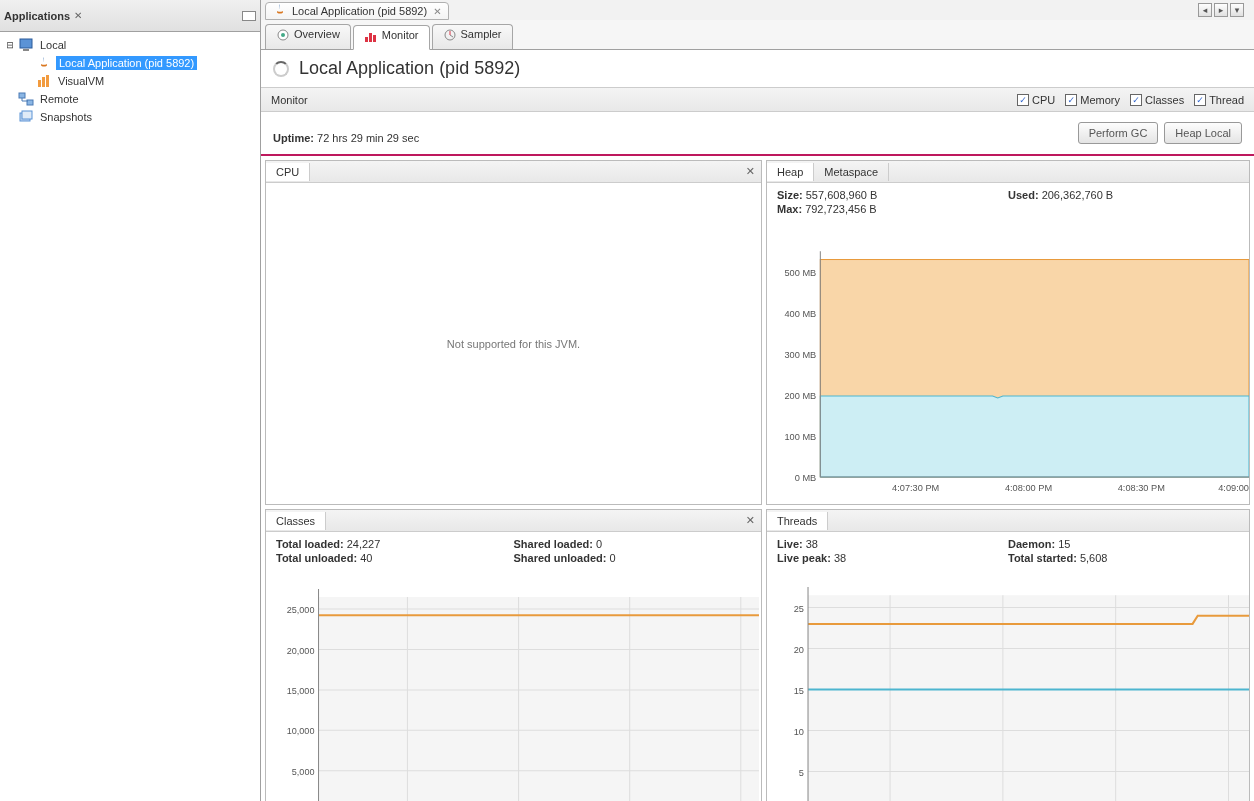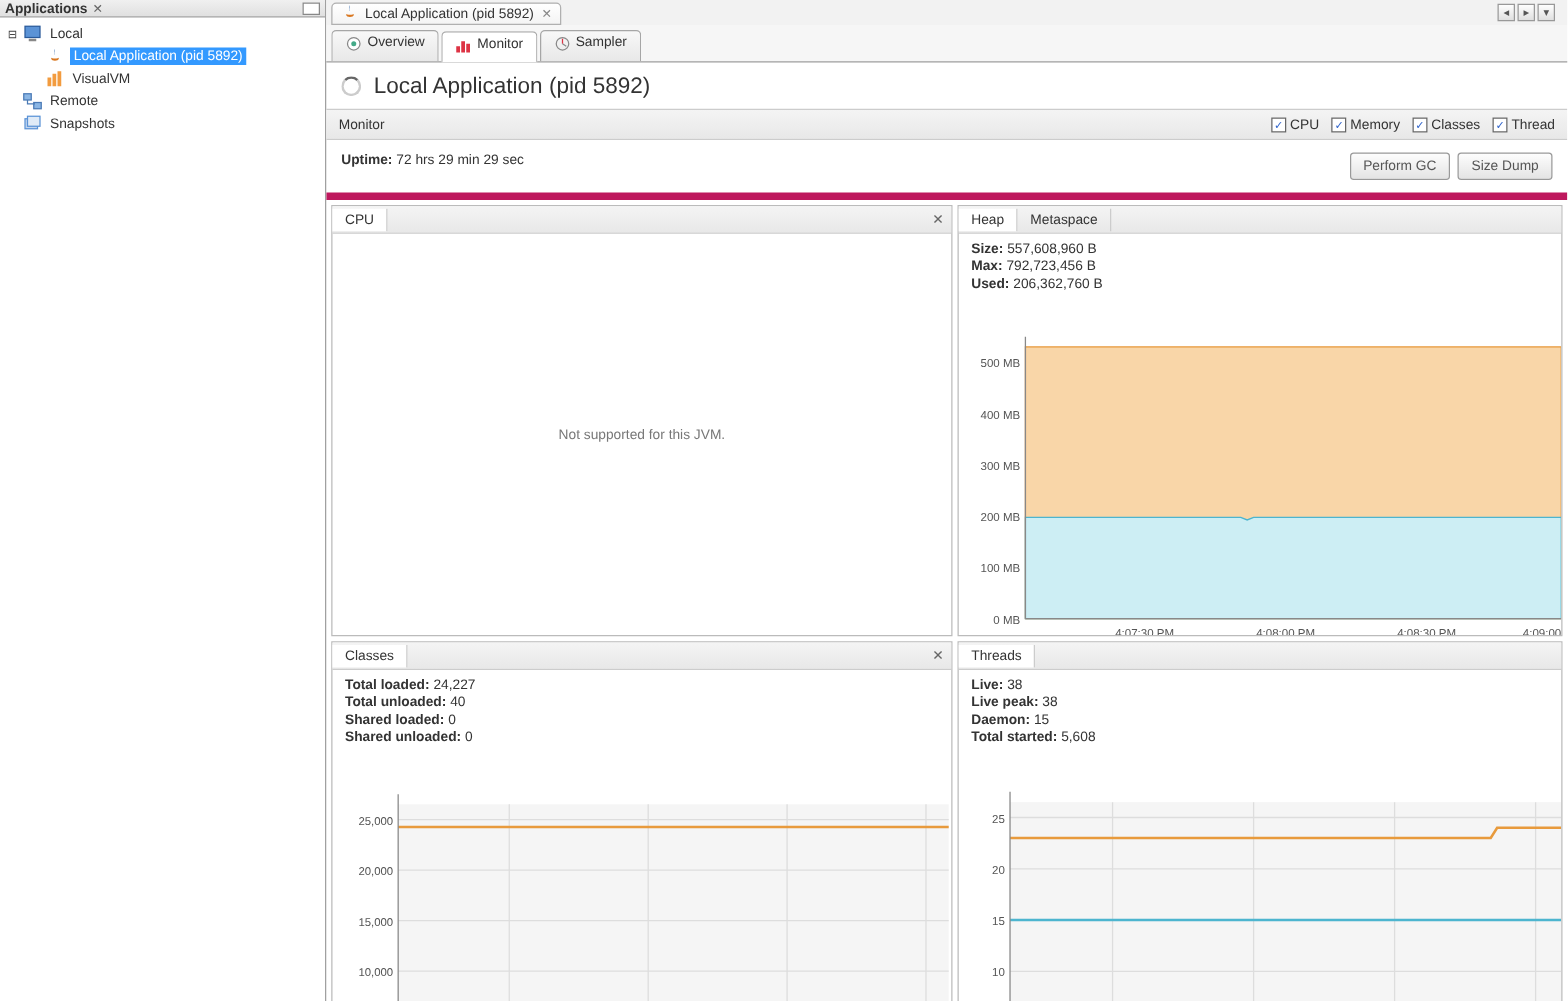--- a/index.html
+++ b/index.html
@@ -1,19 +1,19 @@
 <!DOCTYPE html>
 <html><head>
 <meta charset="utf-8">
 <style>
 * { box-sizing: border-box; margin: 0; padding: 0; }
 body { font-family: Tahoma, Arial, sans-serif; font-size: 11px; color: #333; background: #fff; width: 1254px; height: 801px; overflow: hidden; }
 .root { display: flex; height: 100%; }
 .sidebar { width: 261px; border-right: 1px solid #a0a0a0; background: #fff; display: flex; flex-direction: column; }
-.sidebar-header { display: flex; align-items: center; padding: 2px 4px; background: linear-gradient(#f0f0f0,#e0e0e0); border-bottom: 1px solid #a0a0a0; height: 14px; }
+.sidebar-header { display: flex; align-items: center; padding: 2px 4px; background: linear-gradient(#f0f0f0,#e0e0e0); border-bottom: 1px solid #a0a0a0; height: 32px; }
 .sidebar-header .title { font-weight: bold; }
 .sidebar-header .close { margin-left: 4px; font-size: 10px; color: #666; cursor: pointer; }
 .sidebar-header .spacer { flex: 1; }
 .sidebar-header .min-icon { width: 14px; height: 10px; border: 1px solid #888; background: #fff; cursor: pointer; }
 .tree { padding: 4px 2px; }
 .tree-node { display: flex; align-items: center; height: 18px; padding-left: 2px; }
 .tree-node .toggle { width: 12px; height: 12px; margin-right: 2px; display: inline-flex; align-items: center; justify-content: center; font-size: 9px; color: #444; cursor: pointer; }
 .tree-node .icon { width: 16px; height: 16px; margin-right: 4px; display: inline-flex; align-items: center; justify-content: center; }
 .tree-children { padding-left: 18px; }
 .tree-node.selected .label { background: #3399ff; color: #fff; padding: 1px 3px; }
@@ -31,33 +31,33 @@
 .content { flex: 1; overflow: hidden; padding: 0; }
 .heading-row { display: flex; align-items: center; padding: 8px 12px; border-bottom: 1px solid #ccc; }
 .heading-row .spinner { width: 16px; height: 16px; border: 2px solid #ccc; border-top-color: #666; border-radius: 50%; margin-right: 10px; }
 .heading-row .h-title { font-size: 18px; }
 .heading-row .h-title b { font-weight: normal; }
 .subhead { display: flex; align-items: center; padding: 4px 10px; background: linear-gradient(#f4f4f4,#e8e8e8); border-bottom: 1px solid #ccc; height: 24px; }
 .subhead .lbl { font-weight: normal; }
 .subhead .spacer { flex: 1; }
 .chk { display: inline-flex; align-items: center; margin-left: 10px; }
 .chk .box { width: 12px; height: 12px; border: 1px solid #666; background: #fff; margin-right: 3px; display: flex; align-items: center; justify-content: center; font-size: 9px; color: #3366cc; }
-.uptime-row { display: flex; align-items: flex-start; padding: 10px 12px; border-bottom: 6px solid #be185d; }
+.uptime-row { display: flex; align-items: flex-end; padding: 10px 12px; border-bottom: 2px solid #be185d; }
 .uptime-row .spacer { flex: 1; }
 .btn { padding: 4px 10px; border: 1px solid #999; background: linear-gradient(#fdfdfd,#e4e4e4); border-radius: 3px; color: #555; margin-left: 6px; cursor: pointer; font-size: 11px; }
 .charts-grid { display: grid; grid-template-columns: 497px 1fr; grid-template-rows: 345px 1fr; gap: 4px; padding: 4px; height: calc(100% - 128px); }
 .panel { border: 1px solid #bbb; display: flex; flex-direction: column; }
 .panel-head { display: flex; align-items: center; background: linear-gradient(#f4f4f4,#e8e8e8); border-bottom: 1px solid #ccc; height: 22px; }
 .panel-head .ptab { padding: 3px 10px; border-right: 1px solid #ccc; cursor: pointer; }
 .panel-head .ptab.active { background: #fff; }
 .panel-head .spacer { flex: 1; }
 .panel-head .close-x { margin-right: 6px; color: #666; cursor: pointer; font-size: 11px; }
 .panel-body { flex: 1; position: relative; overflow: hidden; }
 .not-supported { position: absolute; top: 50%; left: 50%; transform: translate(-50%,-50%); color: #777; }
-.stats-row { display: flex; padding: 6px 10px 2px 10px; flex-direction: column; }
+.stats-row { display: flex; padding: 6px 10px 2px 10px; }
 .stats-col { flex: 1; }
 .stat { margin-bottom: 2px; }
 .stat b { font-weight: bold; }
 .svg-chart { width: 100%; height: 100%; }
 .ico-java svg, .ico-monitor svg, .ico-display svg { width: 16px; height: 16px; }
 </style>
 </head>
 <body>
 
 <div class="root">
@@ -194,21 +194,21 @@
         <label class="chk">
             <span class="box">✓</span>
             <span>Thread</span>
           </label>
       </div>
 
       <div class="uptime-row">
         <span><b>Uptime:</b> <span>72 hrs 29 min 29 sec</span></span>
         <span class="spacer"></span>
         <button class="btn">Perform GC</button>
-        <button class="btn">Size Dump</button>
+        <button class="btn">Heap Local</button>
       </div>
 
       <div class="charts-grid">
 
         <div class="panel">
           <div class="panel-head">
             <div class="ptab active">CPU</div>
             <span class="spacer"></span>
             <span class="close-x">✕</span>
           </div>

